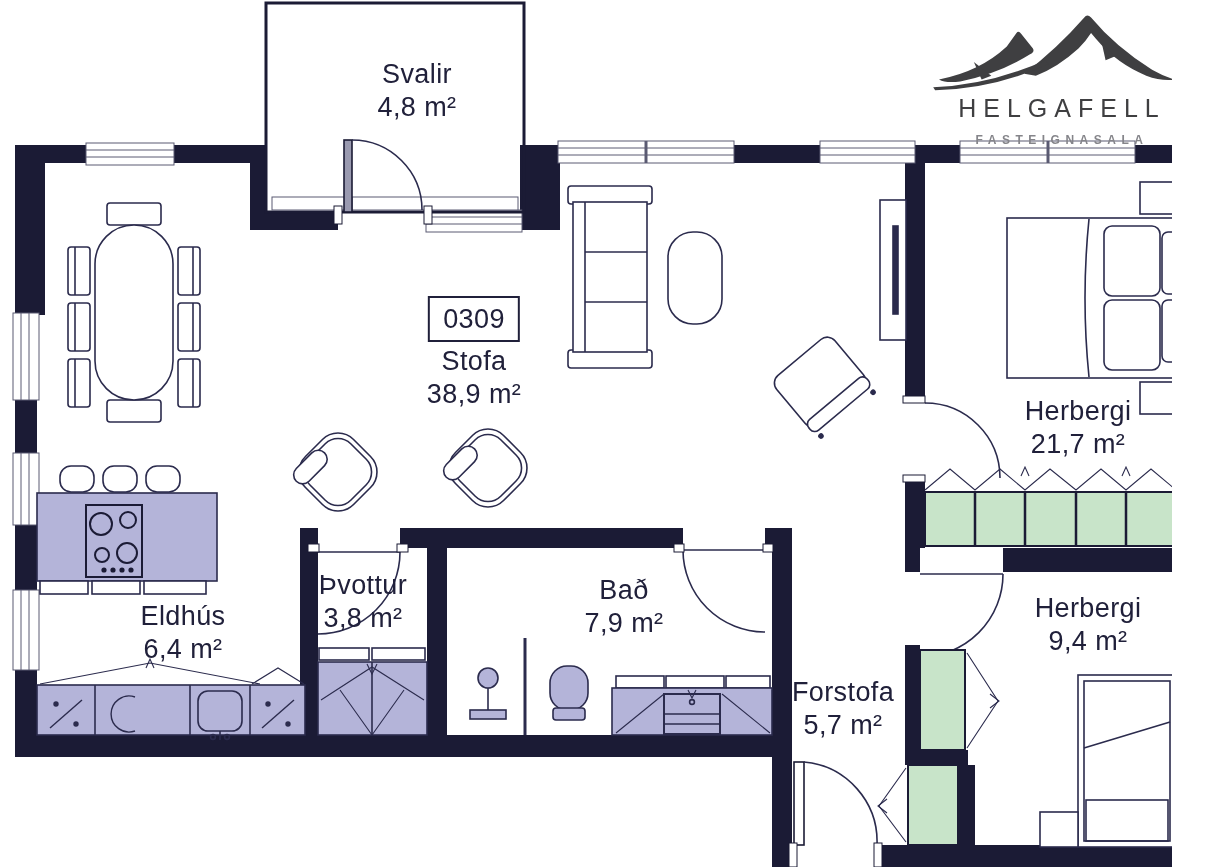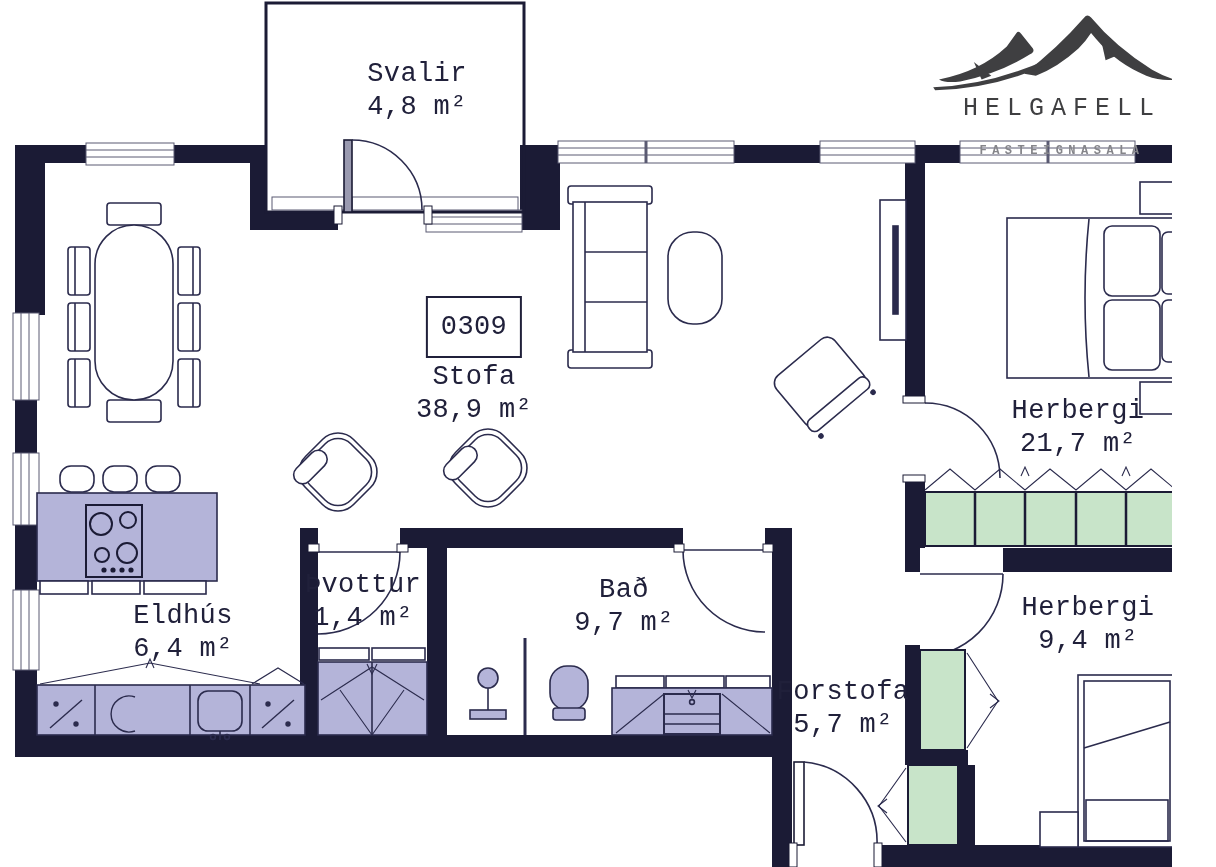--- a/index.html
+++ b/index.html
@@ -1,31 +1,31 @@
 <!DOCTYPE html>
 <html><head>
 <meta charset="utf-8">
 <style>
   html,body{margin:0;padding:0;background:#ffffff;}
   .stage{
     position:relative;width:1172px;height:867px;background:#ffffff;overflow:hidden;
-    font-family:Liberation Mono, monospace;
+    font-family:Liberation Sans, sans-serif;
   }
   .plan-svg{position:absolute;left:0;top:0;}
   .room-label{
     position:absolute;transform:translateX(-50%);text-align:center;
     font-size:27px;line-height:33px;color:#20203a;letter-spacing:.4px;white-space:nowrap;
   }
   .unit-box{
-    display:inline-block;border:2px solid #20203a;padding:14px 13px;background:#fff;line-height:30px;margin-bottom:3px;
+    display:inline-block;border:2px solid #20203a;padding:6px 13px;background:#fff;line-height:30px;margin-bottom:3px;
   }
   .logo{position:absolute;left:918px;top:4px;width:288px;text-align:center;color:#3f3f41;}
   .logo svg{display:block;margin:0 auto;}
   .brand{font-size:25px;letter-spacing:7px;font-weight:400;margin-top:-2px;}
-  .tagline{font-size:12px;letter-spacing:5.5px;color:#85858a;font-weight:bold;margin-top:21px;}
+  .tagline{font-size:12px;letter-spacing:5.5px;color:#85858a;font-weight:bold;margin-top:10px;}
 </style>
 </head>
 <body>
 
 <div class="stage">
 
   <svg class="plan-svg" width="1216" height="867" viewBox="0 0 1216 867">
 
     <g fill="#1b1b35" stroke="none">
 
@@ -345,26 +345,26 @@
     <div>21,7 m²</div>
   </div>
 
   <div class="room-label" style="left:1088px;top:592px">
     <div>Herbergi</div>
     <div>9,4 m²</div>
   </div>
 
   <div class="room-label" style="left:363px;top:569px">
     <div>Þvottur</div>
-    <div>1,4 m²</div>
+    <div>3,8 m²</div>
   </div>
 
   <div class="room-label" style="left:624px;top:574px">
     <div>Bað</div>
-    <div>9,7 m²</div>
+    <div>7,9 m²</div>
   </div>
 
   <div class="room-label" style="left:183px;top:600px">
     <div>Eldhús</div>
     <div>6,4 m²</div>
   </div>
 
   <div class="room-label" style="left:843px;top:676px">
     <div>Forstofa</div>
     <div>5,7 m²</div>

